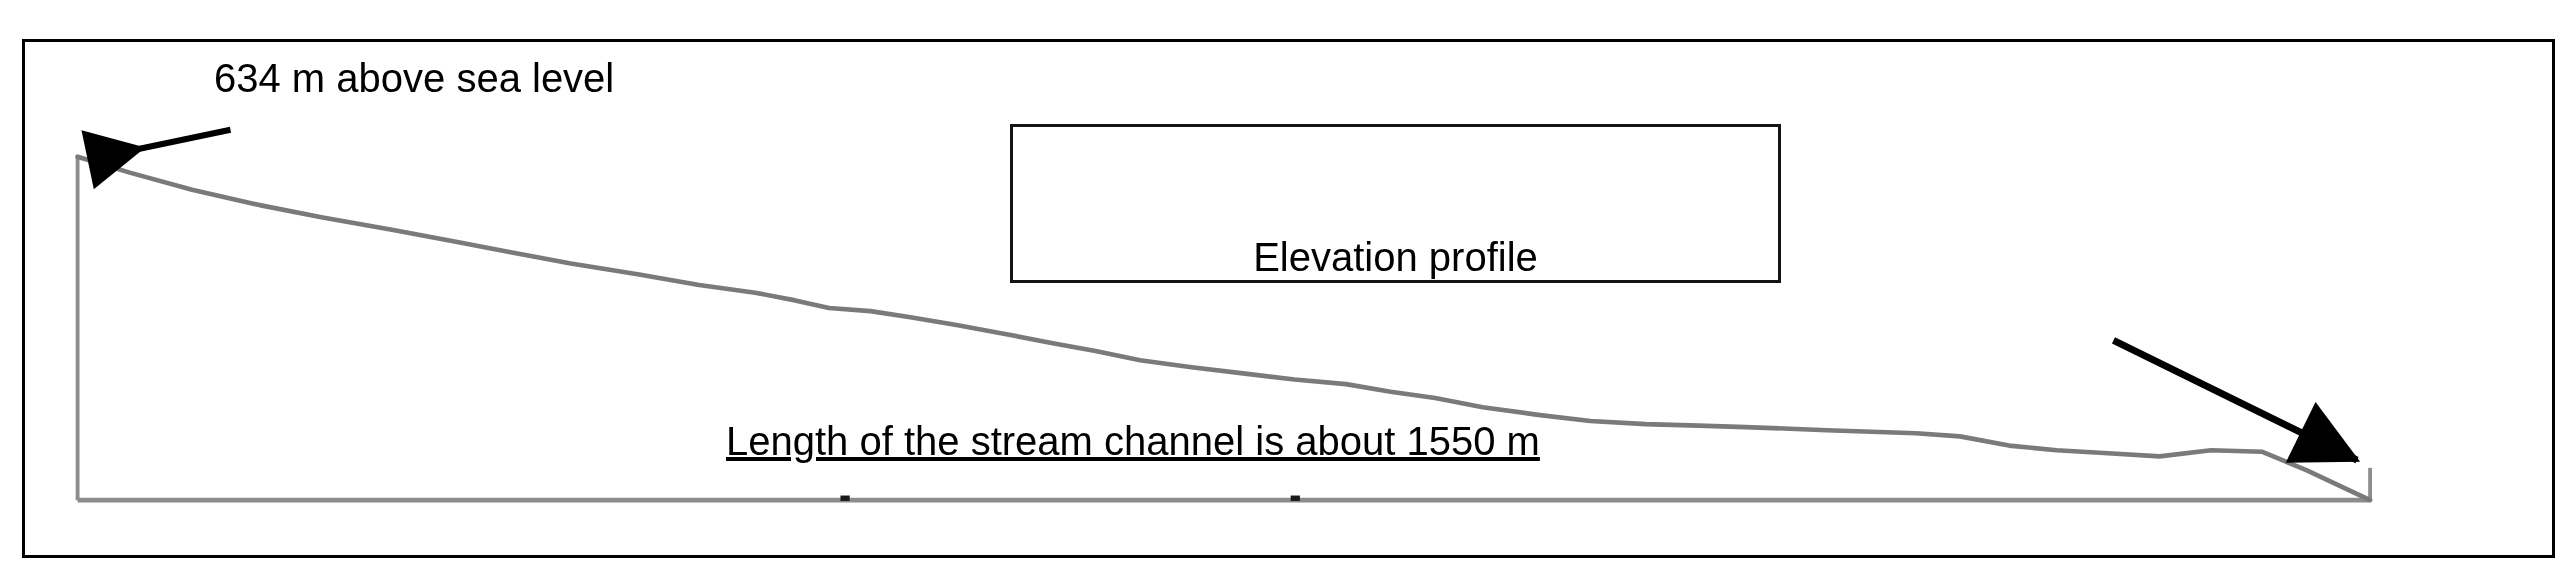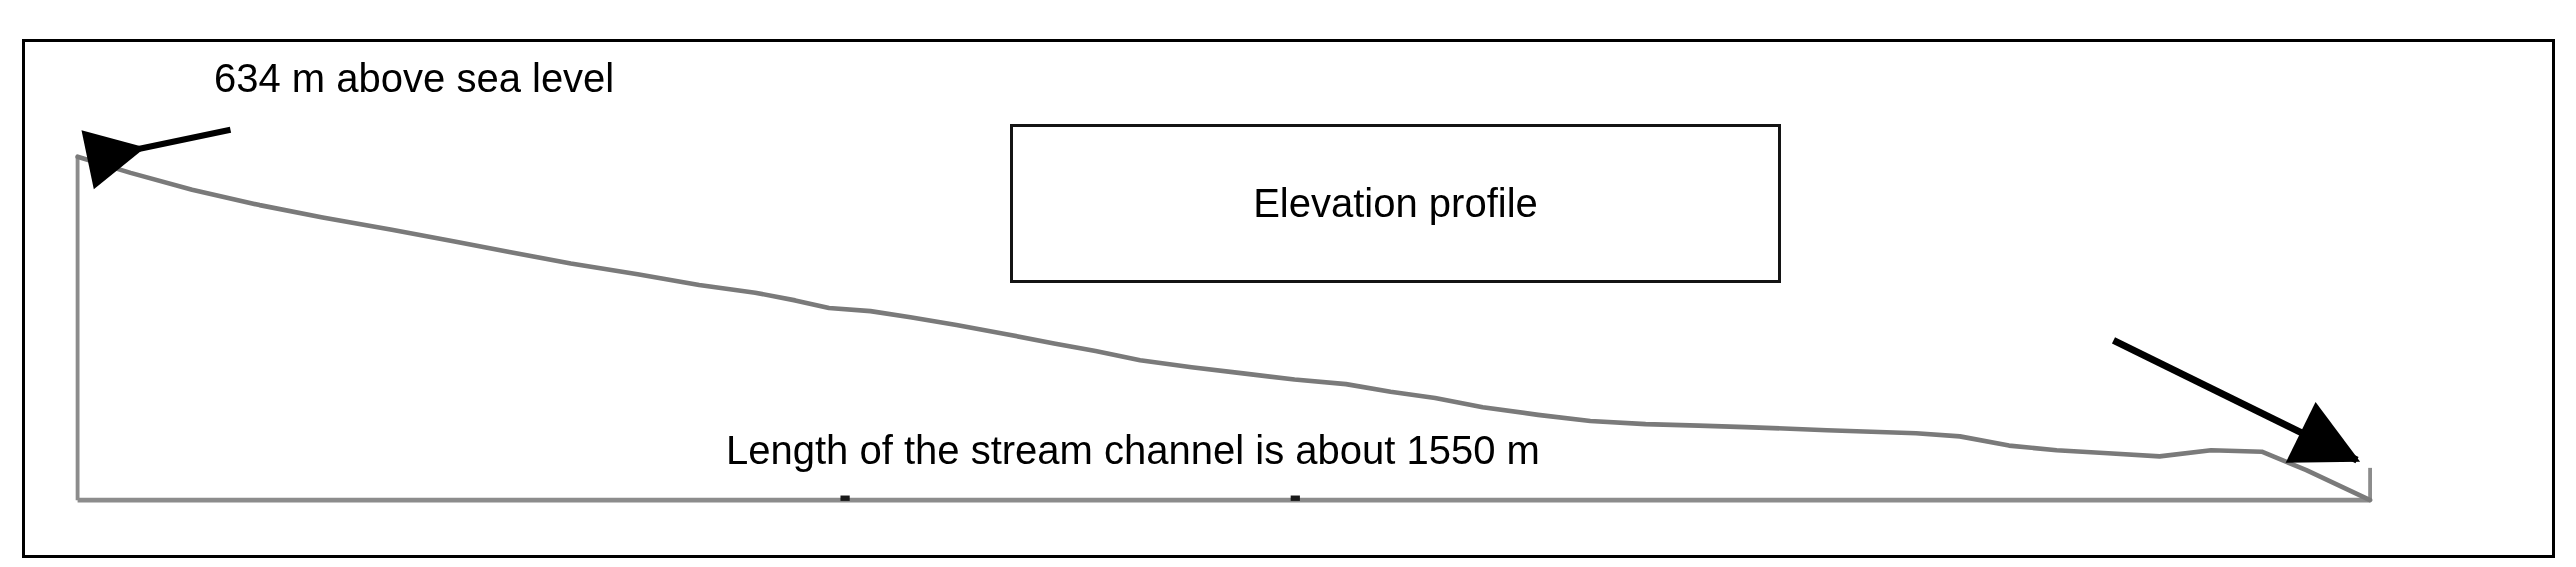--- a/index.html
+++ b/index.html
@@ -42,21 +42,21 @@
     left: 1010px;
     top: 108px;
     width: 771px;
     height: 159px;
     border: 3.8px solid #141414;
     box-sizing: border-box;
     background: #ffffff;
     display: flex;
     flex-direction: column;
     align-items: center;
-    justify-content: center;
+    justify-content: flex-end;
     line-height: 1.12;
   }
   #title-box .tline {
     font-size: 40px;
     color: #000000;
     white-space: nowrap;
     letter-spacing: 0px;
   }
   .anno-label {
     position: absolute;
@@ -68,24 +68,25 @@
     left: 214px;
     top: 40px;
   }
   #label-end {
     left: 1945px;
     top: 108px;
   }
   #label-length {
     position: absolute;
     left: 726px;
-    top: 412px;
+    top: 403px;
     font-size: 40px;
     color: #000000;
     white-space: nowrap;
+    text-decoration: underline;
   }
 </style>
 </head>
 <body>
 
 <div id="root">
 
   <div id="figure-frame"></div>
 
   <svg id="profile-svg" viewBox="0 0 3353 739" xmlns="http://www.w3.org/2000/svg">

